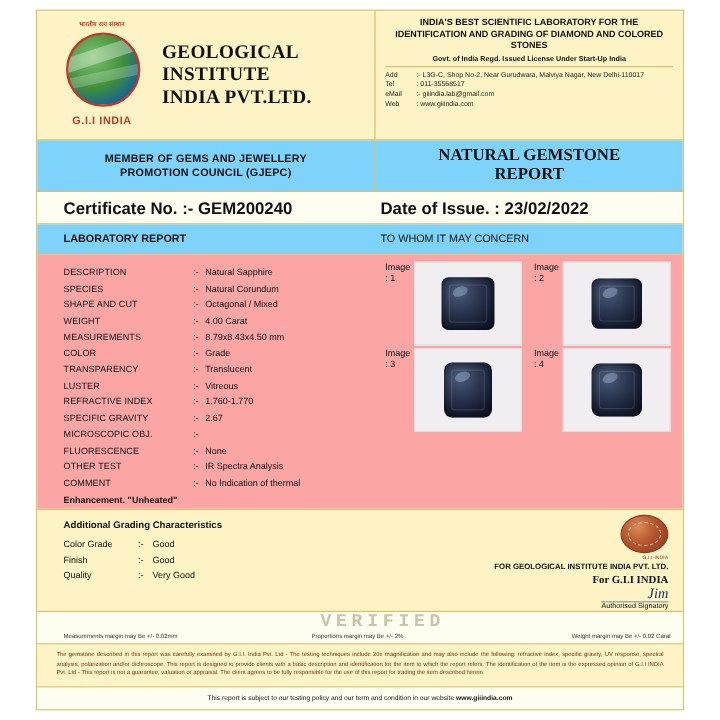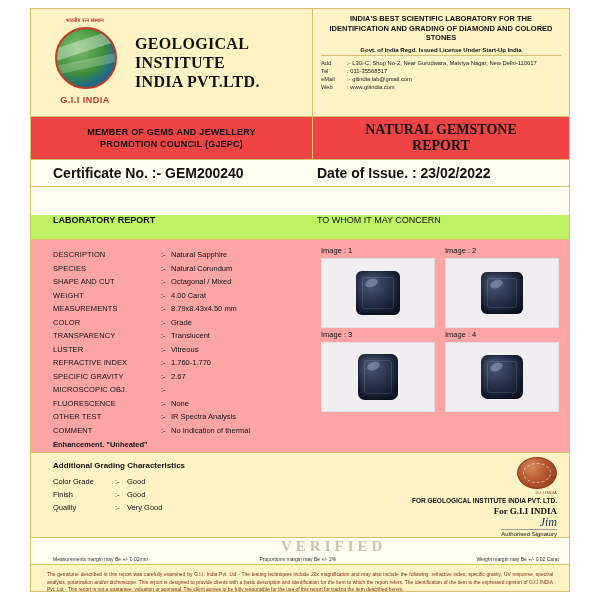--- a/index.html
+++ b/index.html
@@ -148,21 +148,21 @@
   .hr-lines .lbl {
     display: inline-block;
     width: 26px;
   }
 
   
   .subheader {
     display: flex;
     height: 42px;
     border-bottom: 1px solid #d8c16a;
-    background: #ef4444;
+    background: #7dd3fc;
   }
   .sub-left {
     width: 282px;
     border-right: 1px solid #d8c16a;
     display: flex;
     flex-direction: column;
     align-items: center;
     justify-content: center;
     box-sizing: border-box;
   }
@@ -206,26 +206,25 @@
   }
   .certrow .cr-right {
     flex: 1;
     padding-left: 4px;
   }
 
   
   .labrow {
     display: flex;
     height: 24px;
-    align-items: flex-start;
-    background: #bef264;
+    align-items: center;
+    background: #7dd3fc;
     border-bottom: 1px solid #d8c16a;
     font-size: 9px;
     color: #111;
-    margin-top: 28px;
   }
   .labrow .lr-left {
     width: 282px;
     padding-left: 22px;
     box-sizing: border-box;
     font-weight: bold;
   }
   .labrow .lr-right {
     flex: 1;
     padding-left: 4px;
@@ -277,21 +276,21 @@
   }
   .img-grid {
     display: grid;
     grid-template-columns: 1fr 1fr;
     grid-template-rows: auto auto;
     column-gap: 10px;
     row-gap: 2px;
   }
   .img-cell {
     display: flex;
-    flex-direction: column;
+    flex-direction: row;
   }
   .img-label {
     font-size: 7.5px;
     color: #111;
     margin-bottom: 3px;
   }
   .img-box {
     width: 100%;
     height: 70px;
     background: #f0eef0;
@@ -427,23 +426,23 @@
 
   
   .verified-band {
     position: relative;
     height: 26px;
     background: #fffdf0;
     border-bottom: 1px solid #d8c16a;
   }
   .verified {
     position: absolute;
-    left: 250px;
+    left: 236px;
     top: 0px;
-    font-family: Liberation Serif, serif;
+    font-family: Liberation Mono, monospace;
     font-size: 15px;
     letter-spacing: 4px;
     font-weight: bold;
     color: #c9c3ae;
   }
   .margins {
     position: absolute;
     left: 0;
     right: 0;
     bottom: 2px;

